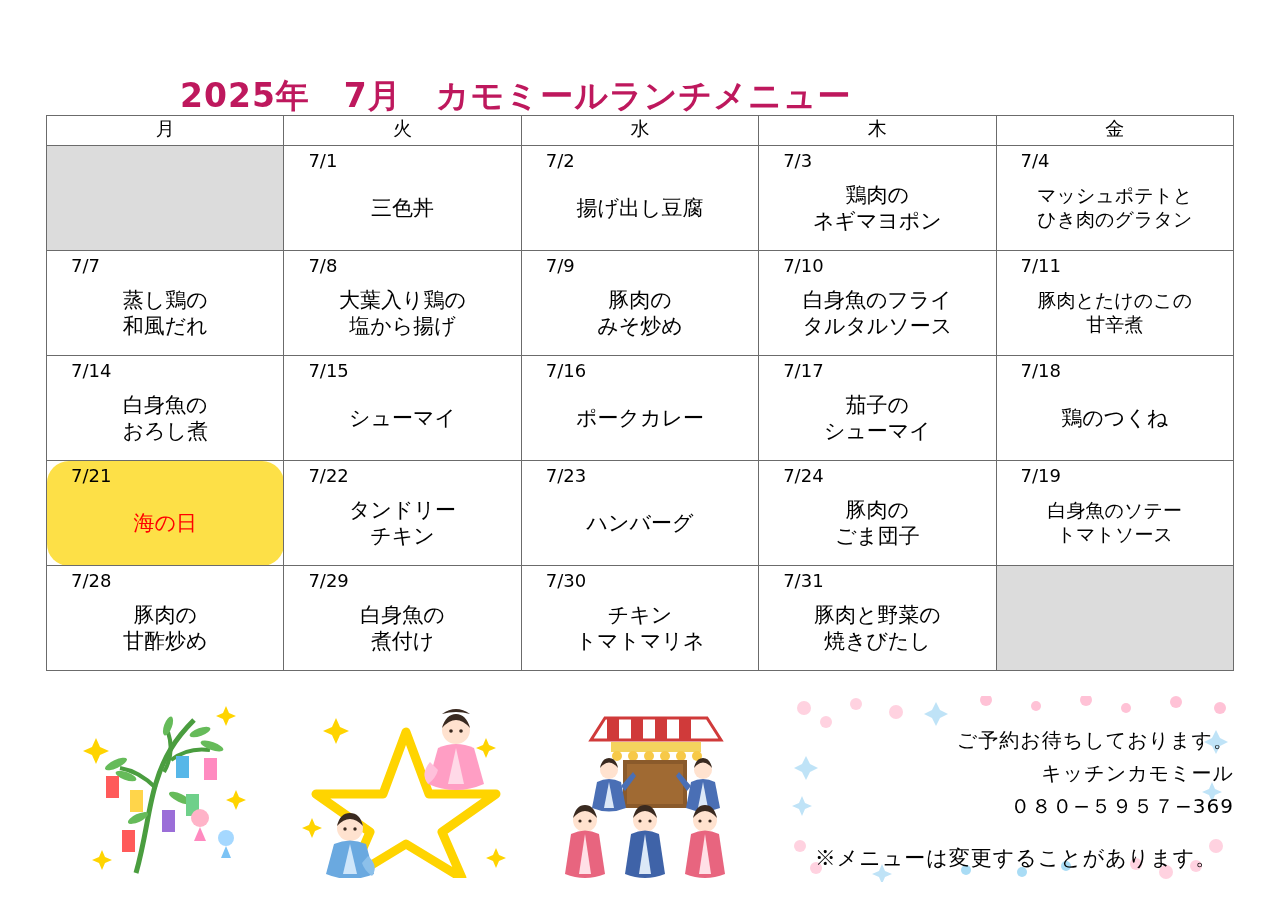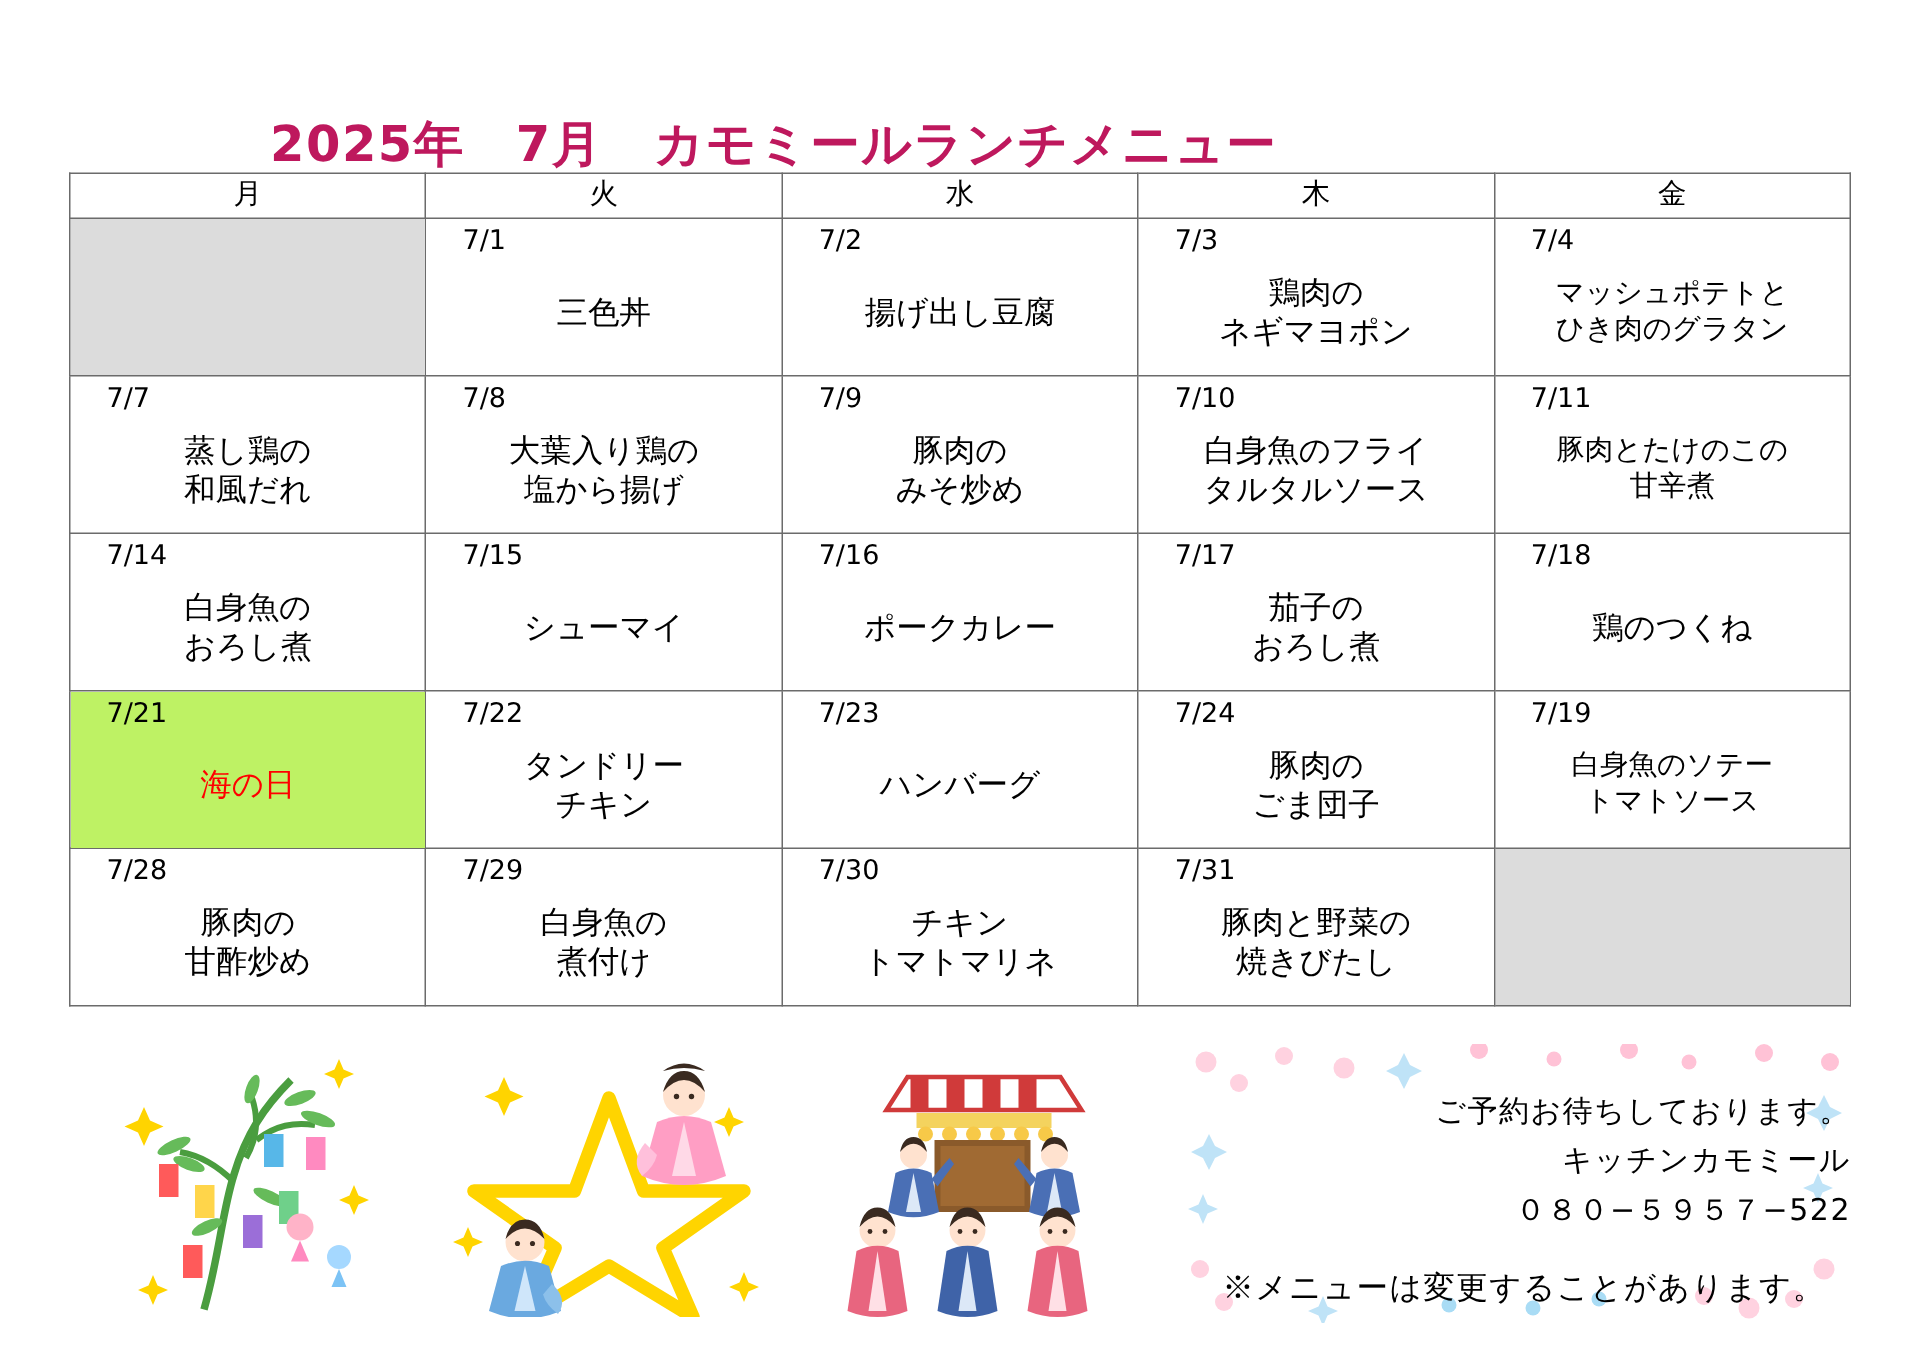--- a/index.html
+++ b/index.html
@@ -96,21 +96,21 @@
     font-size: 21px;
     line-height: 1.25;
     color: #000;
     font-family: "DejaVu Sans", sans-serif;
     white-space: pre-line;
     padding: 0 2px;
   }
   .menu.small { font-size: 19px; }
   .menu.holiday { color: #ff0000; font-size: 21px; }
   td.empty { background: #dcdcdc; }
-  td.gray { background: #bef264; }
+  td.gray { background: #fde047; border-radius: 22px; }
 
   
   .footer {
     position: absolute;
     left: 46px; top: 690px;
     width: 1188px; height: 195px;
   }
   .illus {
     position: absolute;
     top: 8px;
@@ -264,21 +264,21 @@
           <td>
             <div class="cell-inner">
               <div class="date">7/16</div>
               <div class="menu">ポークカレー</div>
             </div>
           </td>
           <td>
             <div class="cell-inner">
               <div class="date">7/17</div>
               <div class="menu">茄子の
-おろし煮</div>
+シューマイ</div>
             </div>
           </td>
           <td>
             <div class="cell-inner">
               <div class="date">7/18</div>
               <div class="menu">鶏のつくね</div>
             </div>
           </td>
         </tr>
         <tr>
@@ -519,18 +519,18 @@
         </g>
         <g fill="#a9dcf5">
           <circle cx="236" cy="176" r="5"></circle>
             <circle cx="280" cy="170" r="5"></circle>
           <circle cx="180" cy="174" r="5"></circle>
         </g>
       </svg>
       <div class="info-lines">
         <div>ご予約お待ちしております。</div>
         <div>キッチンカモミール</div>
-        <div>０８０−５９５７−522</div>
+        <div>０８０−５９５７−369</div>
       </div>
       <div class="info-note">※メニューは変更することがあります。</div>
     </div>
   </div>
 </div>
 
 </body></html>

